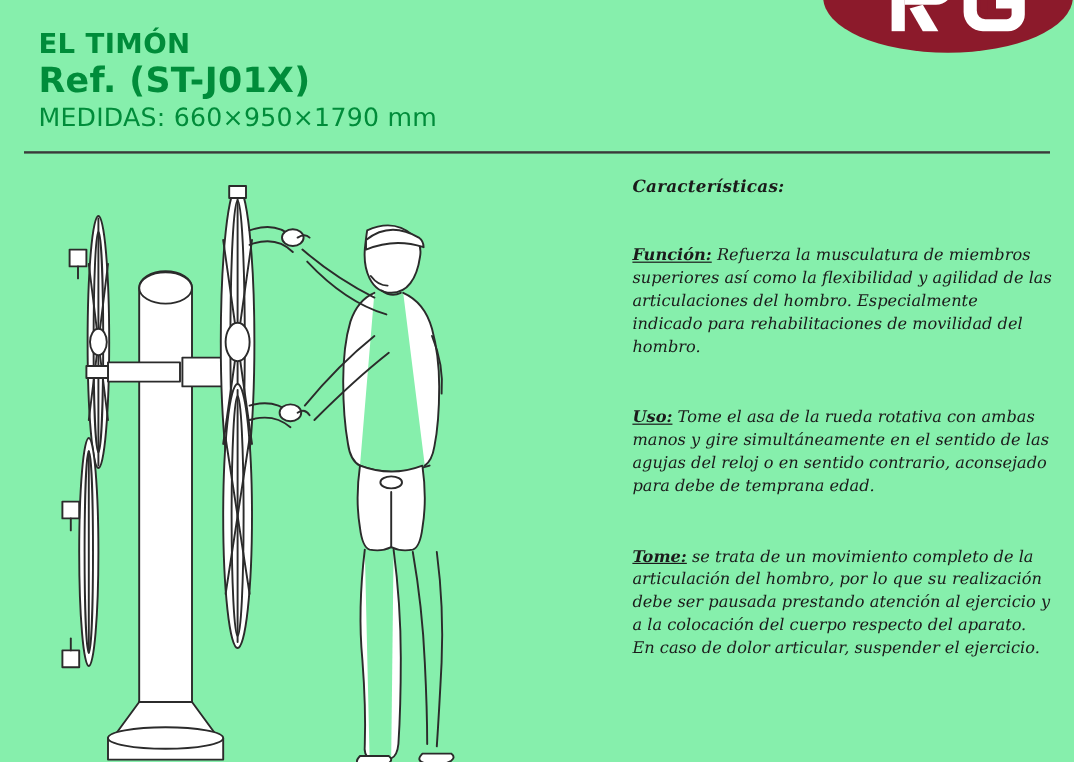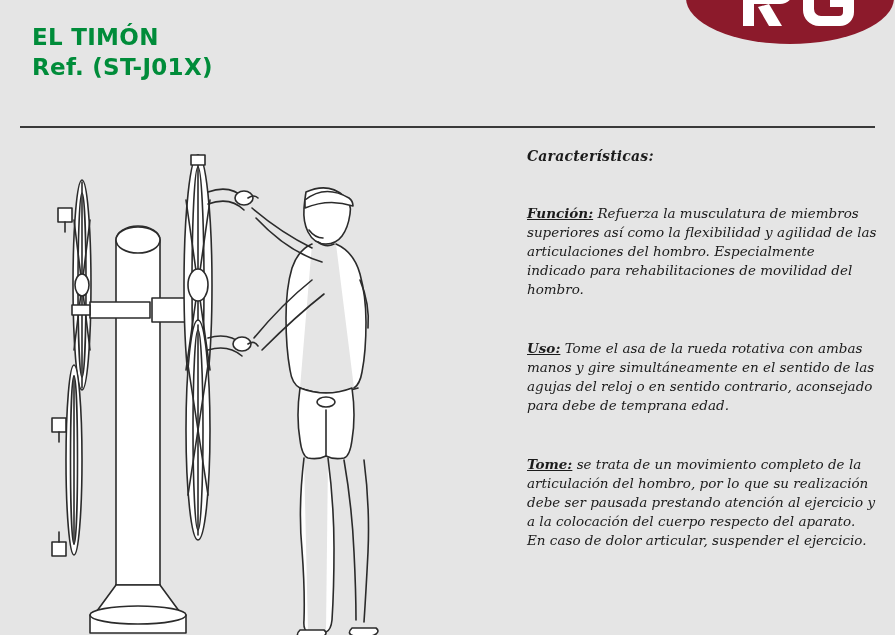--- a/index.html
+++ b/index.html
@@ -7,21 +7,21 @@
     margin: 0; padding: 0;
     width: 895px; height: 635px;
     background: #ffffff;
     font-family: "DejaVu Sans", sans-serif;
     overflow: hidden;
   }
   .page {
     position: relative;
     width: 895px;
     height: 635px;
-    background: #e5e5e5;
+    background: #86efac;
   }
 
   
   .header {
     position: absolute;
     left: 0; top: 0;
     width: 895px;
     height: 125px;
   }
   .title-block {
@@ -32,21 +32,21 @@
   }
   .title-line1 {
     font-family: "DejaVu Sans", sans-serif;
     font-size: 23px;
     font-weight: bold;
     line-height: 30px;
     letter-spacing: 0.3px;
   }
   .title-line2 {
     font-family: "DejaVu Sans", sans-serif;
-    font-size: 23px;
+    font-size: 29px;
     font-weight: bold;
     line-height: 31px;
     letter-spacing: 0.3px;
   }
   .title-line3 {
     font-family: "DejaVu Sans", sans-serif;
     font-size: 21px;
     font-weight: normal;
     line-height: 30px;
     letter-spacing: 0.2px;
@@ -123,20 +123,21 @@
 </head>
 <body>
 
 <div class="page">
 
   <div class="header">
 
     <div class="title-block">
       <div class="title-line1">EL TIMÓN</div>
       <div class="title-line2">Ref. (ST-J01X)</div>
+      <div class="title-line3">MEDIDAS: 660×950×1790 mm</div>
     </div>
 
     <div class="logo">
       <svg width="230" height="110" viewBox="0 0 230 110" xmlns="http://www.w3.org/2000/svg">
 
         <ellipse cx="125" cy="40" rx="104" ry="46" fill="#8c1a2b"></ellipse>
 
         <g fill="#ffffff">
 
           <rect x="78" y="18" width="11" height="50"></rect>

